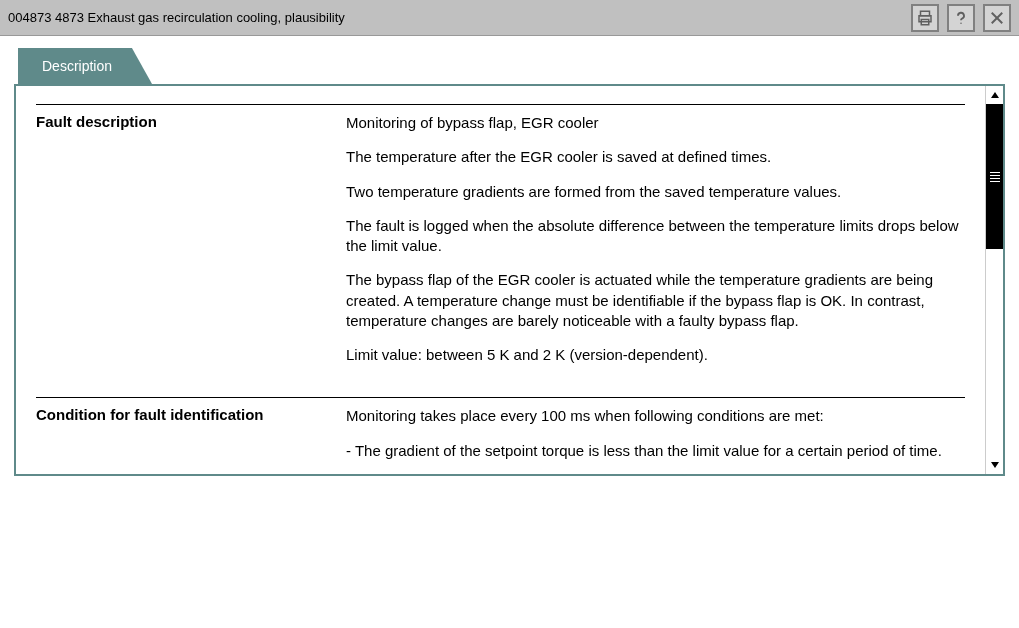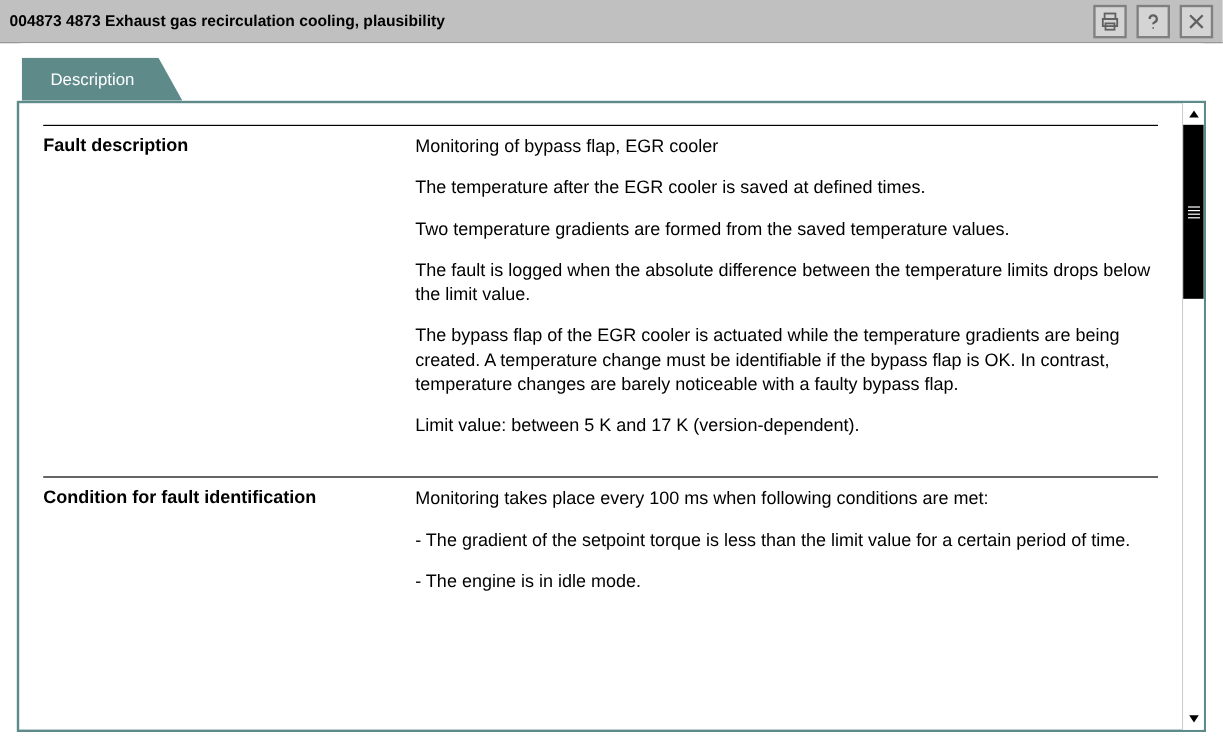--- a/index.html
+++ b/index.html
@@ -17,21 +17,21 @@
     }
     .title-bar {
       background: #c0c0c0;
       height: 36px;
       display: flex;
       align-items: center;
       padding: 0 8px;
       border-bottom: 1px solid #999;
     }
     .title-text {
-      font-weight: bold;
+      font-weight: normal;
       font-size: 13px;
       flex: 1;
     }
     .title-buttons {
       display: flex;
       gap: 8px;
     }
     .title-btn {
       width: 28px;
       height: 28px;
@@ -58,21 +58,21 @@
       color: #fff;
       padding: 10px 24px;
       font-size: 14px;
       position: relative;
       clip-path: polygon(0 0, 85% 0, 100% 100%, 0 100%);
       padding-right: 40px;
     }
     .content-wrapper {
       margin: 0 14px 14px 14px;
       border: 2px solid #5f8a8a;
-      height: 526px;
+      height: 392px;
       display: flex;
       position: relative;
     }
     .content-area {
       flex: 1;
       overflow: hidden;
       padding: 18px 20px 0 20px;
     }
     .section {
       display: flex;
@@ -177,21 +177,21 @@
   <div class="content-area">
 
     <div class="section">
       <div class="section-label">Fault description</div>
       <div class="section-body">
         <p>Monitoring of bypass flap, EGR cooler</p>
         <p>The temperature after the EGR cooler is saved at defined times.</p>
         <p>Two temperature gradients are formed from the saved temperature values.</p>
         <p>The fault is logged when the absolute difference between the temperature limits drops below the limit value.</p>
         <p>The bypass flap of the EGR cooler is actuated while the temperature gradients are being created. A temperature change must be identifiable if the bypass flap is OK. In contrast, temperature changes are barely noticeable with a faulty bypass flap.</p>
-        <p>Limit value: between 5 K and 17 K (version-dependent).</p>
+        <p>Limit value: between 5 K and 2 K (version-dependent).</p>
       </div>
     </div>
 
     <div class="section">
       <div class="section-label">Condition for fault identification</div>
       <div class="section-body">
         <p>Monitoring takes place every 100 ms when following conditions are met:</p>
         <p>- The gradient of the setpoint torque is less than the limit value for a certain period of time.</p>
         <p>- The engine is in idle mode.</p>
       </div>

